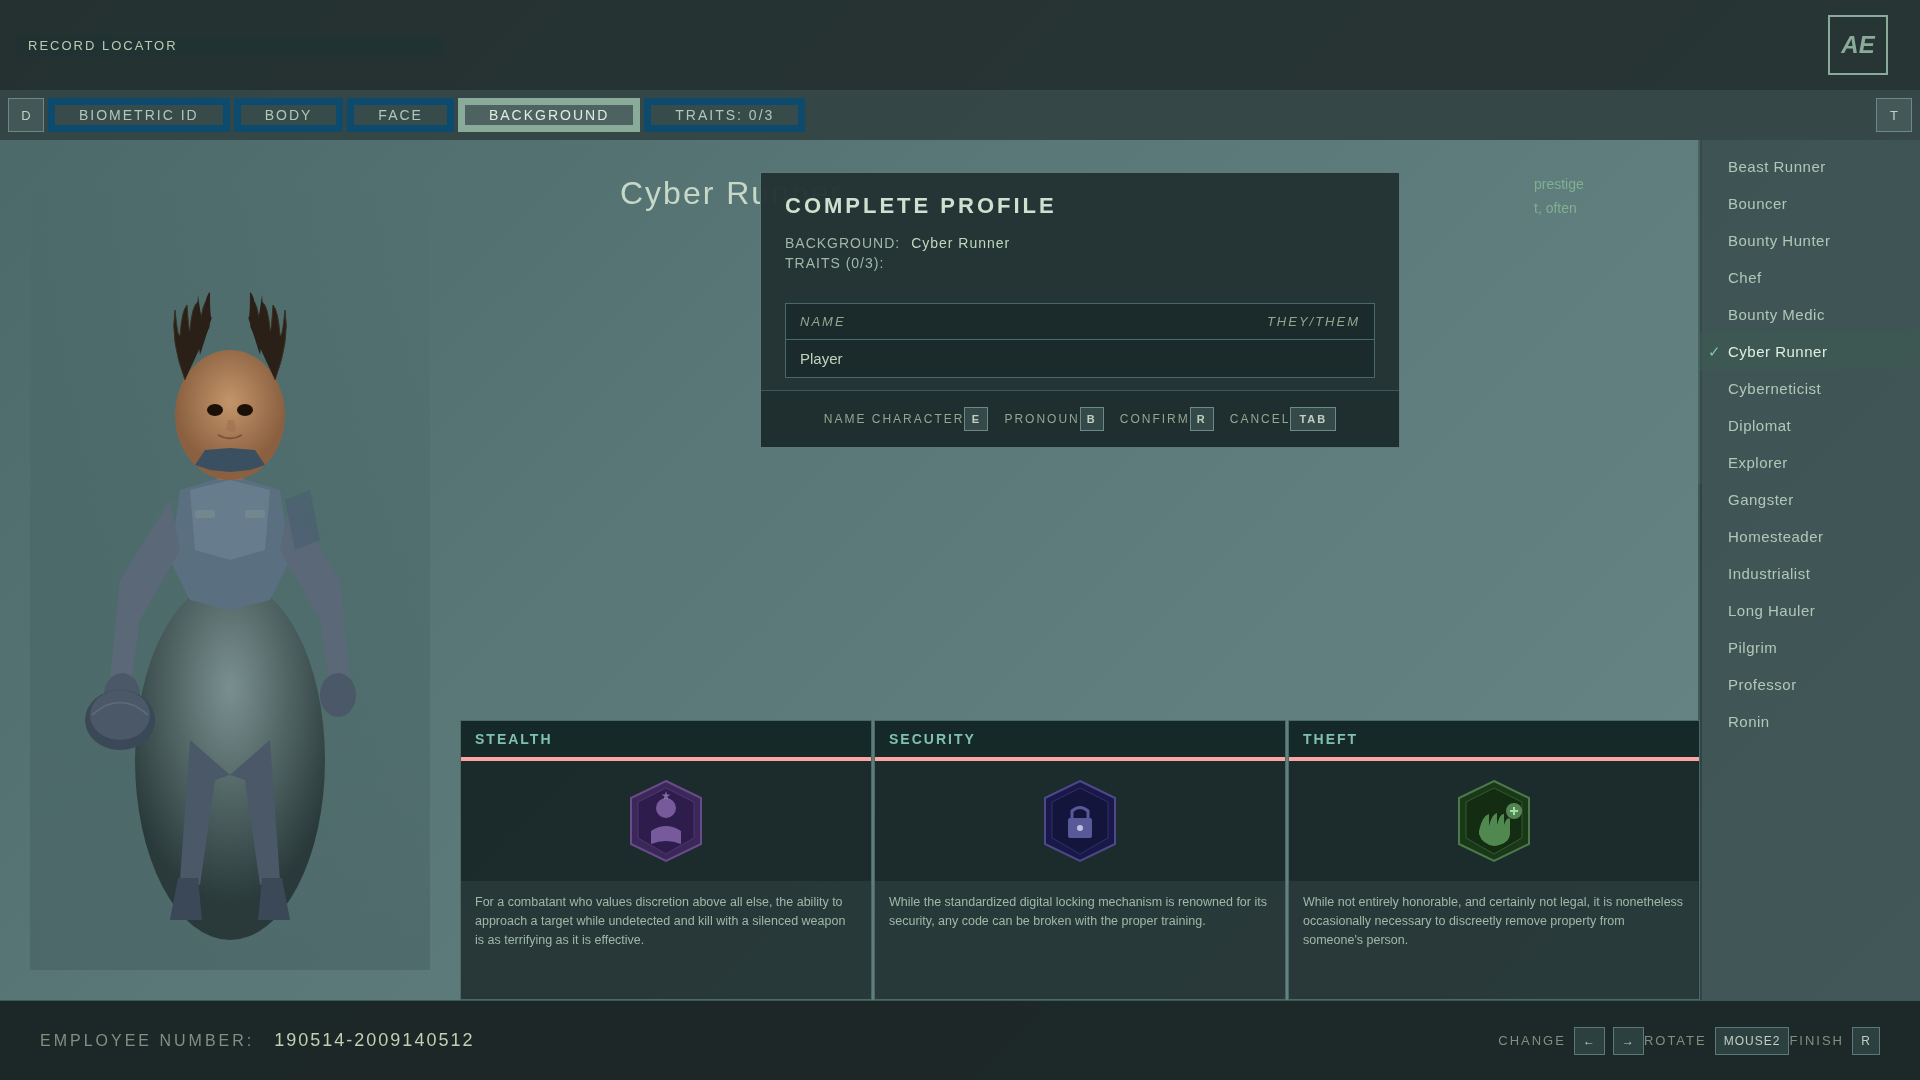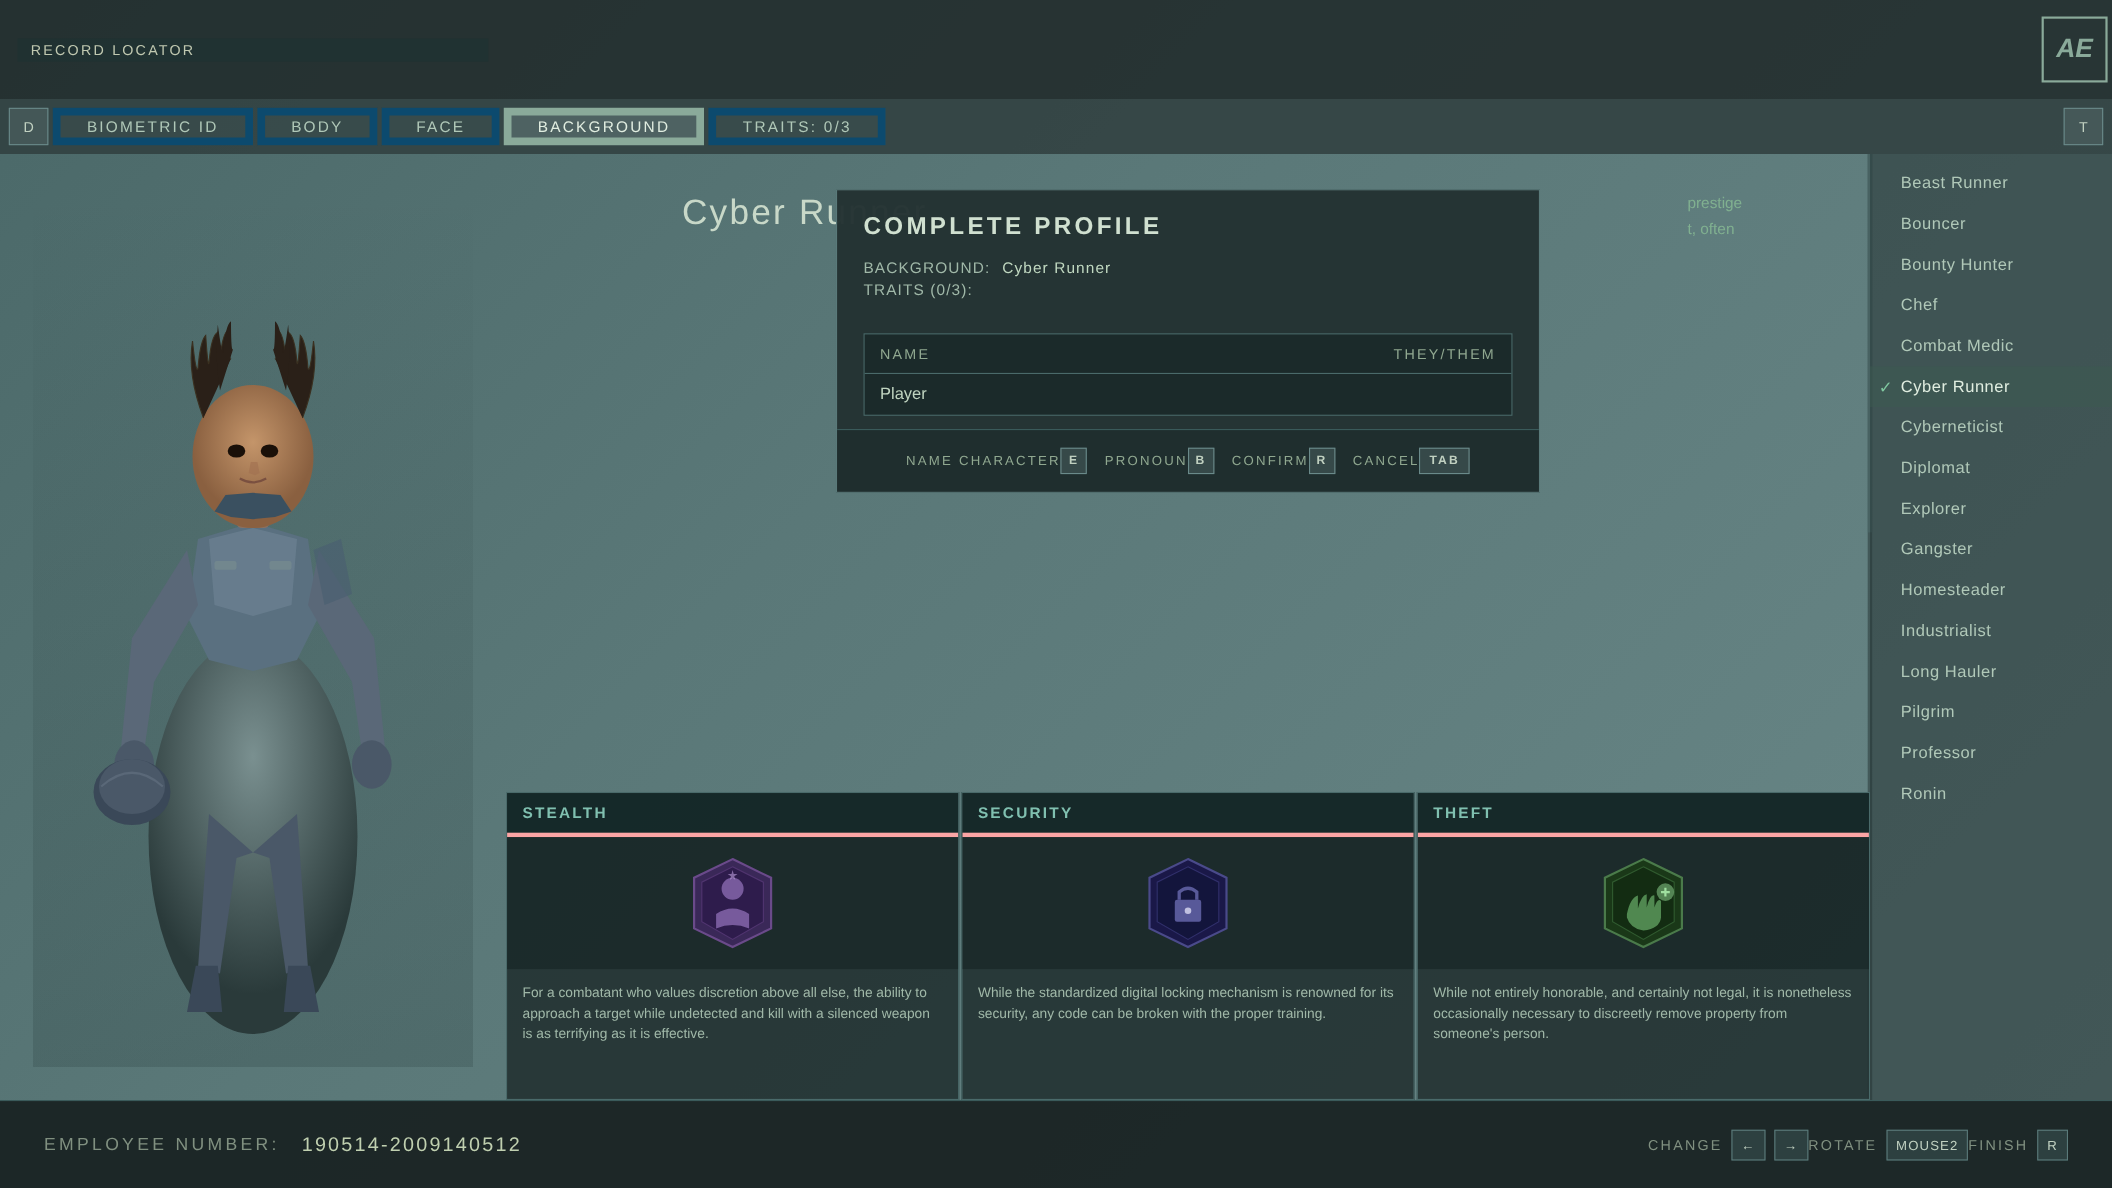--- a/index.html
+++ b/index.html
@@ -54,21 +54,21 @@
       color: #c0c8b0;
       font-size: 13px;
       letter-spacing: 2px;
       text-transform: uppercase;
       background: rgba(30,50,50,0.7);
       padding: 3px 12px;
     }
 
     .ae-logo {
       position: absolute;
-      right: 4px;
+      right: 32px;
       top: 15px;
       width: 60px;
       height: 60px;
       border: 2px solid #8aaa9a;
       display: flex;
       align-items: center;
       justify-content: center;
       color: #8aaa9a;
       font-size: 24px;
       font-weight: bold;
@@ -282,20 +282,21 @@
       margin: 12px 24px;
       border: 1px solid #4a6a6a;
       background: rgba(25,40,40,0.8);
     }
 
     .modal-table-header {
       display: flex;
       justify-content: space-between;
       padding: 10px 14px;
       border-bottom: 1px solid #4a6a6a;
+      font-style: italic;
     }
 
     .modal-table-header span {
       color: #90a890;
       font-size: 13px;
       letter-spacing: 2px;
       text-transform: uppercase;
     }
 
     .modal-table-row {
@@ -594,21 +595,21 @@
   <div class="sidebar-item">
     <span>Bouncer</span>
   </div>
   <div class="sidebar-item">
     <span>Bounty Hunter</span>
   </div>
   <div class="sidebar-item">
     <span>Chef</span>
   </div>
   <div class="sidebar-item">
-    <span>Combat Medic</span>
+    <span>Bounty Medic</span>
   </div>
   <div class="sidebar-item selected">
     <span>Cyber Runner</span>
   </div>
   <div class="sidebar-item">
     <span>Cyberneticist</span>
   </div>
   <div class="sidebar-item">
     <span>Diplomat</span>
   </div>

